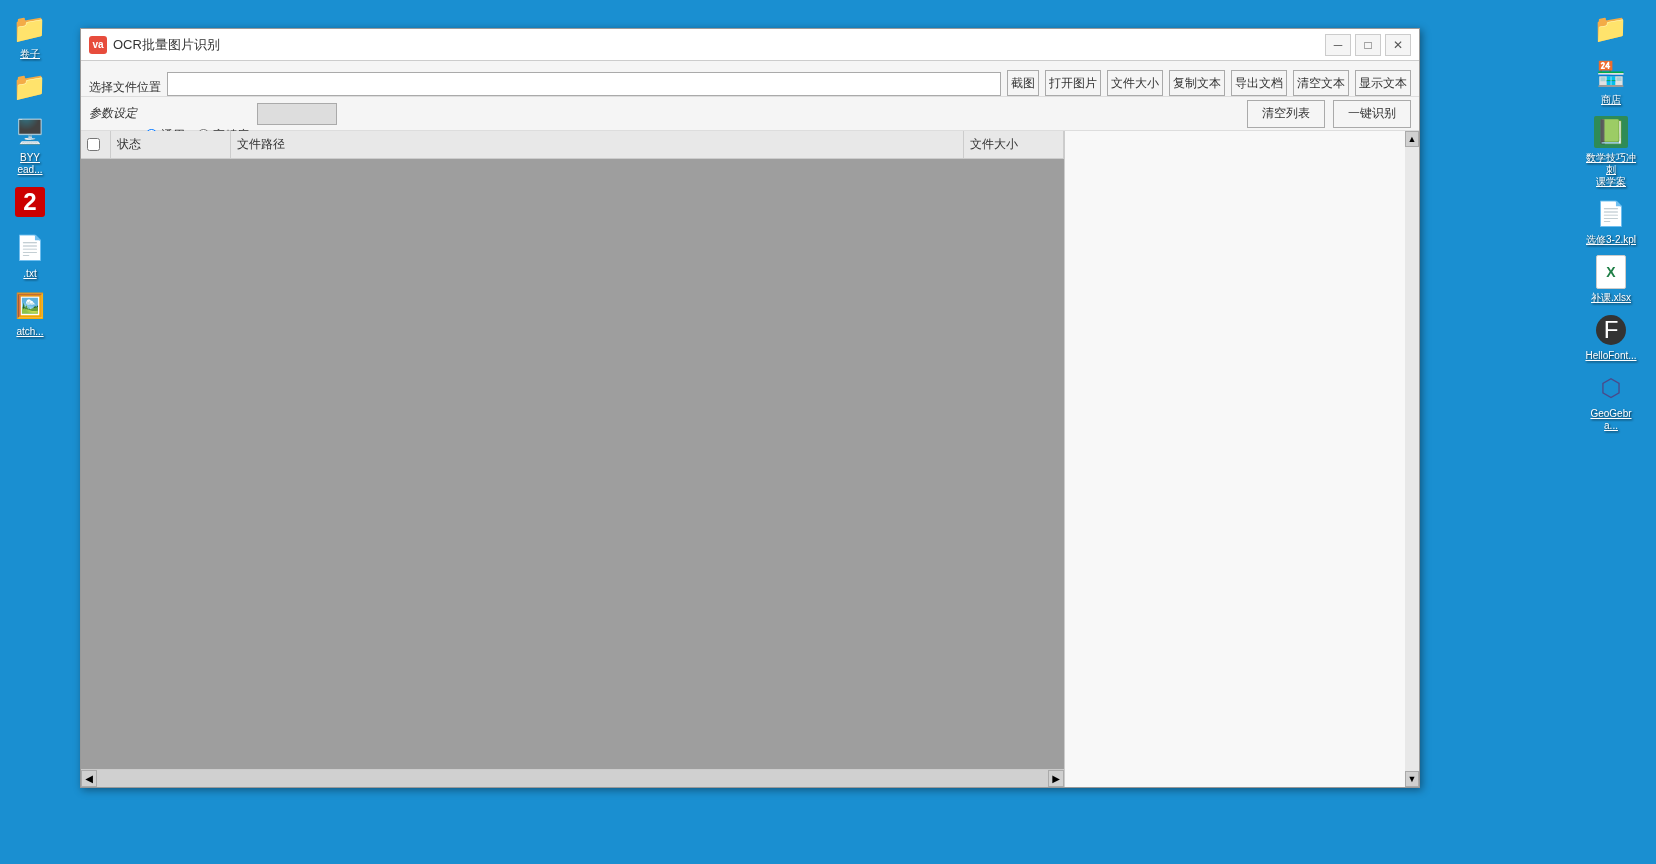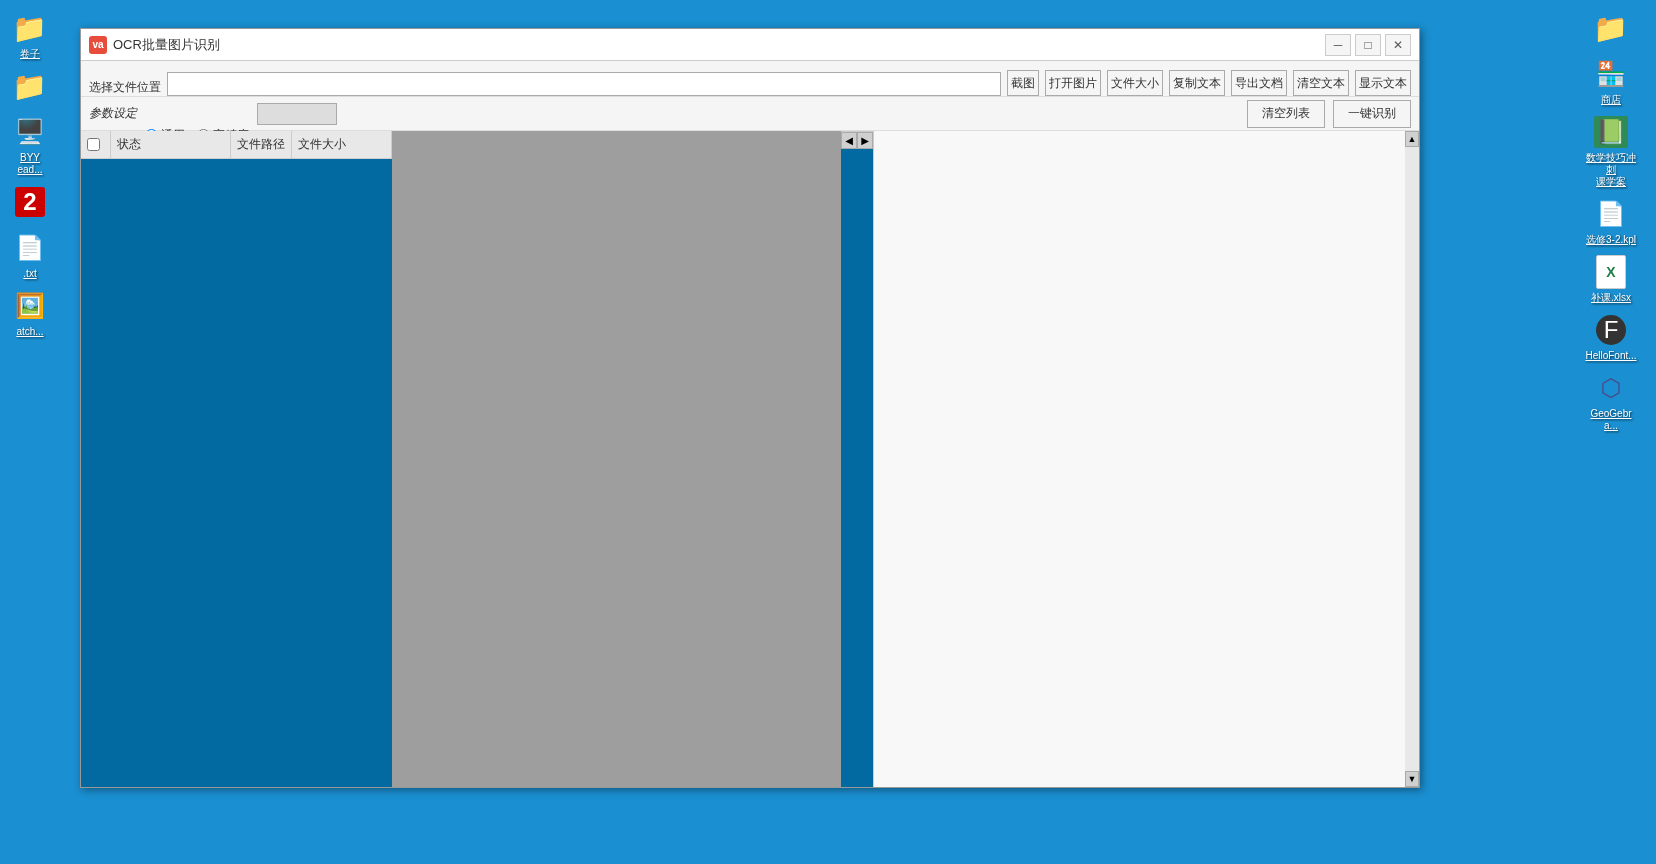--- a/index.html
+++ b/index.html
@@ -217,23 +217,23 @@
 
     
     .main-content {
       flex: 1;
       display: flex;
       overflow: hidden;
     }
 
     
     .file-list-panel {
-      width: 793px;
-      display: flex;
-      flex-direction: row;
+      width: 984px;
+      display: flex;
+      flex-direction: column;
       border-right: 1px solid #ccc;
       flex-shrink: 0;
     }
 
     
     .table-header {
       height: 28px;
       background: #e8e8e8;
       border-bottom: 1px solid #ccc;
       display: flex;

